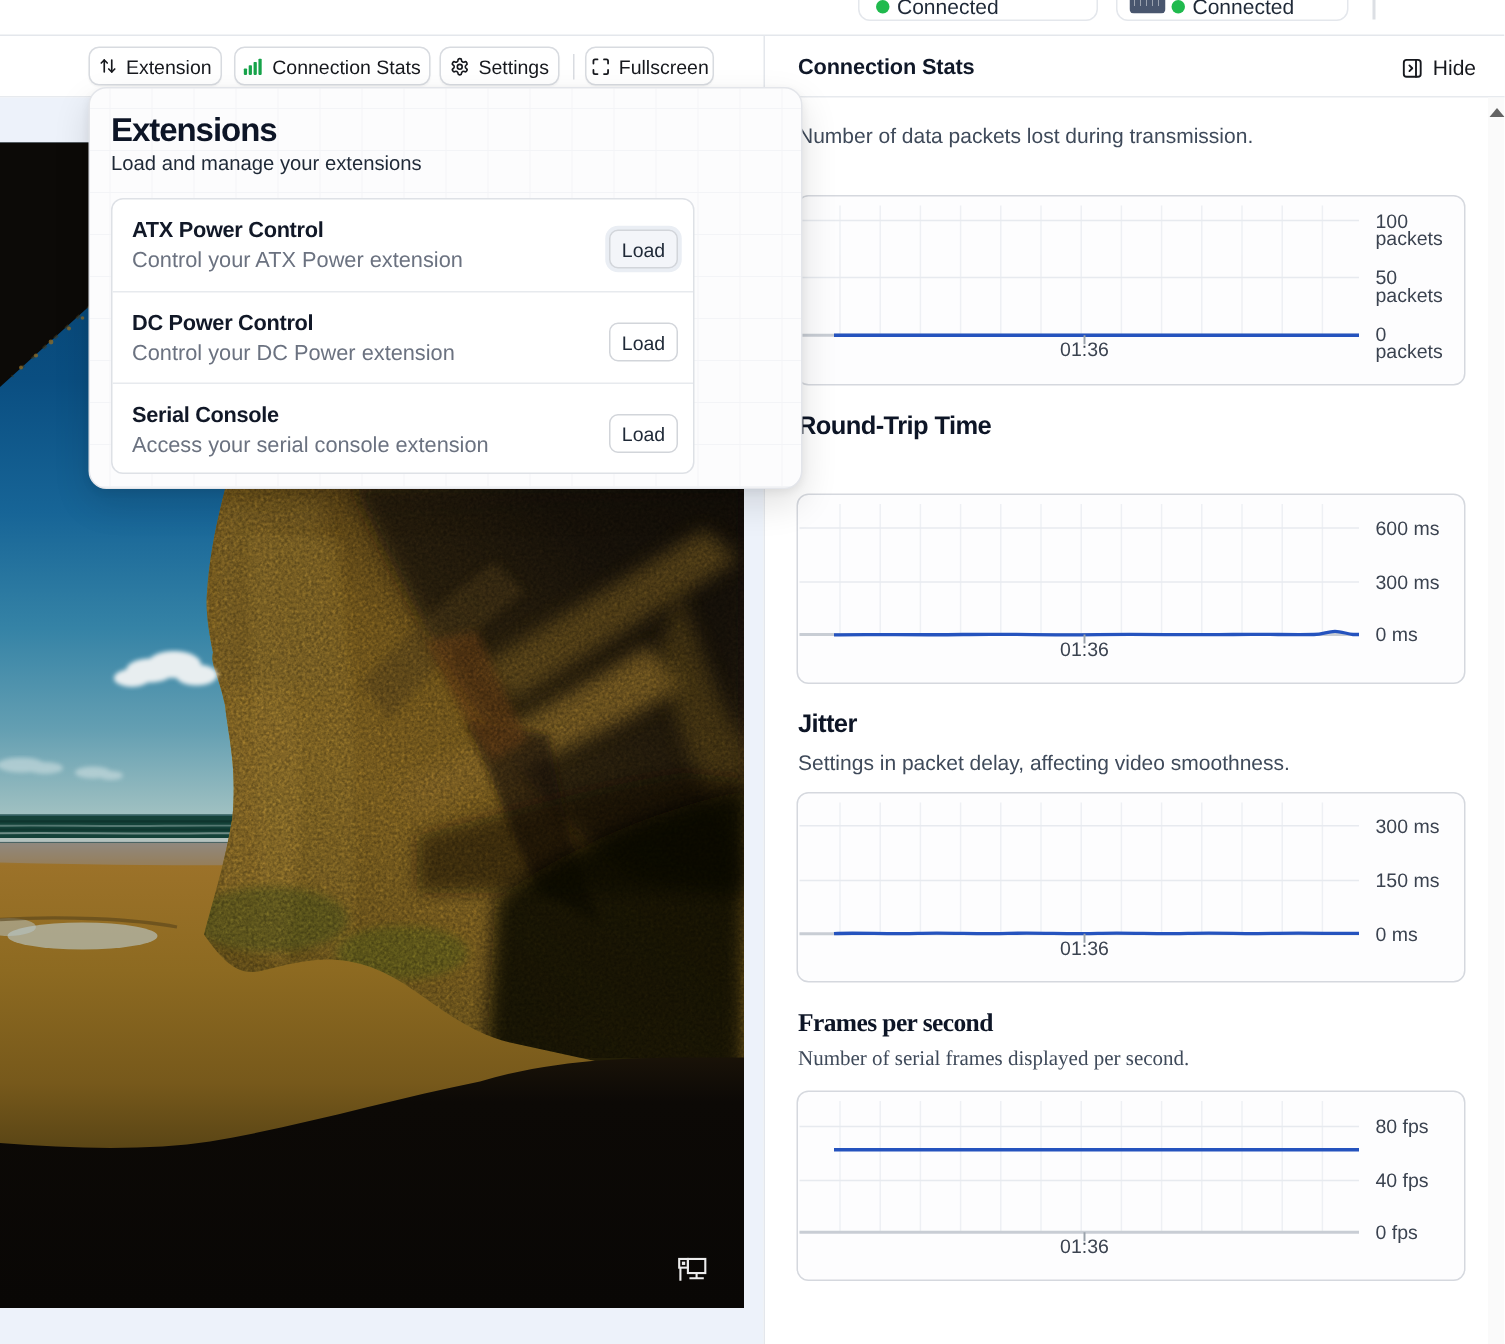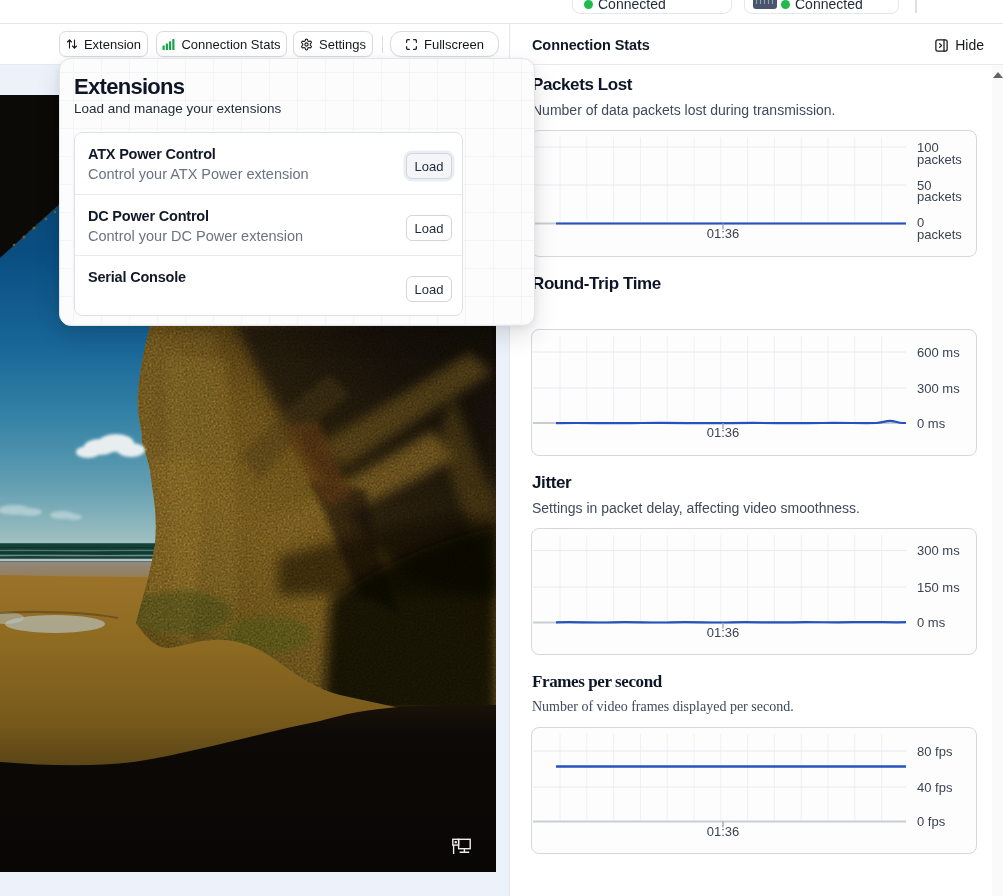--- a/index.html
+++ b/index.html
@@ -18,21 +18,21 @@
 #pill2 .gdot { margin-left:4px; position:relative; top:6px; }
 .kbd { position:relative; top:5px; margin-left:8px; width:24px; height:12px; background:#49566e; border-radius:3px; background-image:repeating-linear-gradient(90deg, rgba(255,255,255,.45) 0 1px, transparent 1px 4px); background-size:18px 5px; background-position:3px 2px; background-repeat:no-repeat; }
 #topdiv { position:absolute; left:915px; top:0; width:2px; height:13px; background:#dcdfe4; }
 
 
 #actionbar { position:absolute; left:0; top:25px; width:510px; height:40px; background:#ffffff; border-bottom:1px solid #e7eaee; }
 .abtn { position:absolute; top:6px; height:26px; background:#ffffff; border:1px solid #d8dbe0; border-radius:7px; display:flex; align-items:center; justify-content:center; gap:6px; font-size:13px; color:#16181d; box-shadow:0 1px 1px rgba(0,0,0,.03); }
 #btn-ext { left:59px; width:89px; }
 #btn-cs  { left:156px; width:131px; }
 #btn-set { left:293px; width:80px; }
-#btn-fs  { left:390px; width:109px;border-radius:11px; }
+#btn-fs  { left:390px; width:86px; }
 #abdiv { position:absolute; left:382px; top:11px; width:1px; height:17px; background:#d9dce1; }
 
 #content { position:absolute; left:0; top:65px; width:509px; height:831px; background:#edf2fa; }
 #video { position:absolute; left:0; top:30px; width:496px; height:777px; background:#0e0c09; overflow:hidden; }
 
 
 #rightpanel { position:absolute; left:509px; top:24px; width:494px; height:872px; background:#ffffff; border-left:1px solid #e4e7ec; }
 #rp-head { position:absolute; left:0; top:0; width:494px; height:40.5px; border-bottom:1px solid #e7eaee; }
 #rp-title { position:absolute; left:22px; top:13px; font-size:14.5px; font-weight:700; color:#101828; letter-spacing:-.1px; }
 #hide { position:absolute; right:20px; top:13px; display:flex; align-items:center; gap:6px; font-size:14px; color:#16181d; }
@@ -221,21 +221,20 @@
     <div id="rp-head">
       <div id="rp-title">Connection Stats</div>
       <div id="hide"><svg width="15" height="15" viewBox="0 0 24 24" fill="none" stroke="#16181d" stroke-width="2" stroke-linecap="round" stroke-linejoin="round">
             <rect x="3" y="3" width="18" height="18" rx="3"></rect>
             <path d="M16 3v18"></path>
             <path d="m9 9 3 3-3 3"></path>
           </svg>Hide</div>
     </div>
 
     <div class="sec" style="top:51px;">
-        <h3>Packets Lost</h3>
         <div class="desc">Number of data packets lost during transmission.</div>
       </div>
     <div class="card" style="top:106px;">
         <svg style="position:absolute;left:0;top:0" width="444" height="125" viewBox="0 0 444 125">
           <path d="M28.0,6 V92.5 M54.8,6 V92.5 M81.6,6 V92.5 M108.4,6 V92.5 M135.2,6 V92.5 M162.0,6 V92.5 M188.8,6 V92.5 M215.6,6 V92.5 M242.4,6 V92.5 M269.2,6 V92.5 M296.0,6 V92.5 M322.8,6 V92.5 M349.6,6 V92.5" stroke="#eef0f4" stroke-width="1"></path>
           <path d="M1,16 H374 M1,54 H374 M1,92.5 H374" stroke="#e7eaef" stroke-width="1"></path>
           <path d="M1,92.5 H374" stroke="#c8cdd4" stroke-width="2"></path>
           <path d="M24,92.5 H374" stroke="#2553be" stroke-width="2.2"></path>
           <path d="M191,92.5 V98.5" stroke="#9aa2ab" stroke-width="1.3"></path>
           <text x="191" y="106.5" font-size="13" fill="#3b4350" text-anchor="middle">01:36</text>
@@ -278,21 +277,21 @@
           <path d="M191,93.5 V99.5" stroke="#9aa2ab" stroke-width="1.3"></path>
           <text x="191" y="107.5" font-size="13" fill="#3b4350" text-anchor="middle">01:36</text>
           <text x="385" y="26" font-size="13" fill="#3b4350">300 ms</text>
           <text x="385" y="62.5" font-size="13" fill="#3b4350">150 ms</text>
           <text x="385" y="98" font-size="13" fill="#3b4350">0 ms</text>
         </svg>
       </div>
 
     <div class="sec" style="top:648px;font-family:Liberation Serif, serif;">
         <h3>Frames per second</h3>
-        <div class="desc">Number of video frames displayed per second.</div>
+        <div class="desc">Number of serial frames displayed per second.</div>
       </div>
     <div class="card" style="top:703px;">
         <svg style="position:absolute;left:0;top:0" width="444" height="125" viewBox="0 0 444 125">
           <path d="M28.0,6 V93.5 M54.8,6 V93.5 M81.6,6 V93.5 M108.4,6 V93.5 M135.2,6 V93.5 M162.0,6 V93.5 M188.8,6 V93.5 M215.6,6 V93.5 M242.4,6 V93.5 M269.2,6 V93.5 M296.0,6 V93.5 M322.8,6 V93.5 M349.6,6 V93.5" stroke="#eef0f4" stroke-width="1"></path>
           <path d="M1,23 H374 M1,59 H374 M1,93.5 H374" stroke="#e7eaef" stroke-width="1"></path>
           <path d="M1,93.5 H374" stroke="#c8cdd4" stroke-width="2"></path>
           <path d="M24,38.5 H374" stroke="#2553be" stroke-width="2.4"></path>
           <path d="M191,93.5 V99.5" stroke="#9aa2ab" stroke-width="1.3"></path>
           <text x="191" y="107.5" font-size="13" fill="#3b4350" text-anchor="middle">01:36</text>
           <text x="385" y="27.5" font-size="13" fill="#3b4350">80 fps</text>
@@ -315,18 +314,19 @@
           <div class="d">Control your ATX Power extension</div>
           <div class="loadbtn focus">Load</div>
         </div>
       <div class="exrow">
           <div class="t">DC Power Control</div>
           <div class="d">Control your DC Power extension</div>
           <div class="loadbtn">Load</div>
         </div>
       <div class="exrow">
           <div class="t">Serial Console</div>
+          <div class="d">Access your serial console extension</div>
           <div class="loadbtn">Load</div>
         </div>
     </div>
   </div>
 
 </div>
 
 </body></html>

